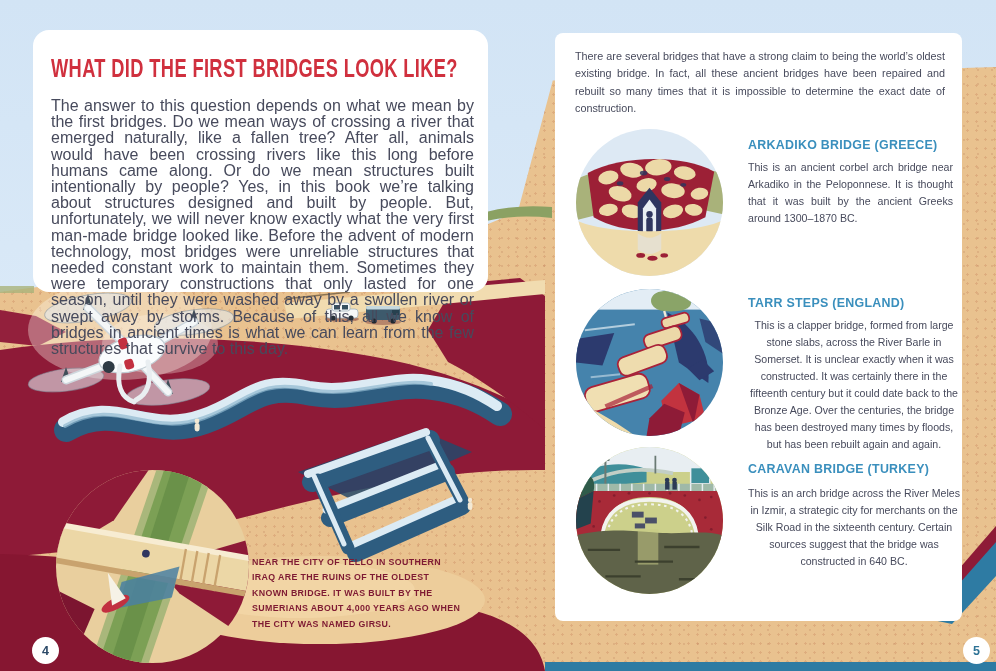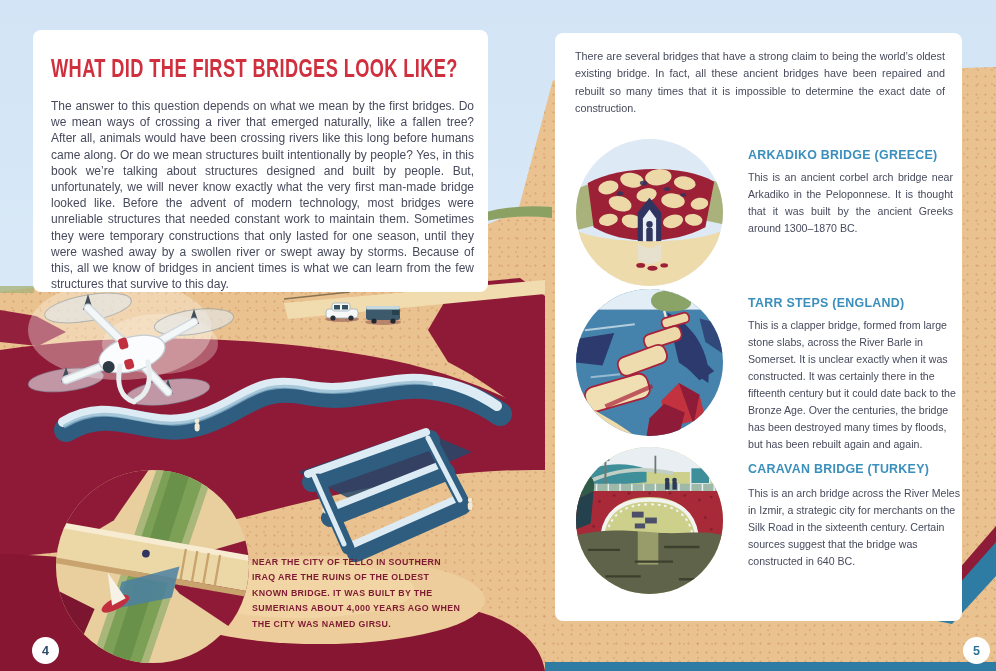--- a/index.html
+++ b/index.html
@@ -6,45 +6,45 @@
   .spread{position:relative;width:996px;height:671px;margin:0 auto;overflow:hidden;
           font-family:"Liberation Sans","DejaVu Sans",sans-serif;}
   .sky{position:absolute;inset:0;background:linear-gradient(180deg,#d2e4f5 0%,#dbeaf8 55%,#e9f2fa 100%);}
   .sand{position:absolute;inset:0;background-color:#e9c28f;
         background-image:radial-gradient(rgba(178,88,58,.20) 1px,transparent 1.4px),
                          radial-gradient(rgba(140,60,45,.13) 1px,transparent 1.3px);
         background-size:9px 9px,14px 14px;background-position:0 0,5px 7px;
         clip-path:polygon(0 43.5%,48% 34%,52% 31.5%,55.5% 12%,100% 10%,100% 100%,0 100%);}
   .scene{position:absolute;left:0;top:0;}
   .left-box{position:absolute;left:33px;top:30px;width:455px;height:262px;background:#ffffff;
-            border-radius:8px;padding:14px 12px 0 16px;box-sizing:border-box;}
+            border-radius:16px;padding:14px 12px 0 16px;box-sizing:border-box;}
   .title{margin:10px 0 8px 2px;color:#d0303e;font-size:24px;font-weight:bold;letter-spacing:.5px;
          white-space:nowrap;transform:scale(.76,1.1);transform-origin:0 50%;}
-  .left-body{margin:16px 2px 0;font-size:12px;line-height:16.2px;color:#474a5c;text-align:justify;}
+  .left-body{margin:16px 2px 0;font-size:16px;line-height:16.2px;color:#474a5c;text-align:justify;}
   .caption{position:absolute;left:252px;top:544px;width:238px;color:#7e1a33;font-size:9.8px;
            font-weight:bold;line-height:1.58;letter-spacing:.4px;transform:scaleX(.9);
            transform-origin:0 0;text-transform:uppercase;}
   .inset{position:absolute;left:56px;top:470px;width:193px;height:193px;border-radius:50%;overflow:hidden;}
   .inset svg{display:block;width:100%;height:100%;}
   .pagenum{position:absolute;width:27px;height:27px;border-radius:50%;background:#ffffff;
            display:flex;align-items:center;justify-content:center;font-size:12.5px;font-weight:bold;}
   .pn4{left:32px;top:637px;color:#2c4a68;}
   .pn5{left:963px;top:637px;color:#2e7396;}
   .right-card{position:absolute;left:555px;top:33px;width:407px;height:588px;background:#ffffff;
               border-radius:8px;box-sizing:border-box;padding-left:44px;}
   .intro{position:absolute;left:20px;top:15px;width:370px;margin:0;font-size:10.8px;line-height:1.62;
          color:#474a5c;text-align:justify;}
   .entry{position:absolute;left:21px;width:386px;height:160px;}
-  .e1{top:106px;} .e2{top:256px;} .e3{top:414px;}
+  .e1{top:96px;} .e2{top:256px;} .e3{top:414px;}
   .circle-illo{position:absolute;left:0;top:0;width:147px;height:147px;border-radius:50%;overflow:hidden;}
   .circle-illo svg{display:block;width:100%;height:100%;}
   .entry h2{position:absolute;left:172px;margin:0;color:#3a8fbd;font-size:13.5px;font-weight:bold;
             letter-spacing:.3px;white-space:nowrap;transform:scaleX(.92);transform-origin:0 0;}
   .e1 h2{top:8px;} .e2 h2{top:6px;} .e3 h2{top:14px;}
-  .etext{position:absolute;left:172px;width:212px;margin:0;font-size:10.6px;line-height:1.6;color:#474a5c;}
+  .etext{position:absolute;left:172px;width:212px;margin:0;font-size:10.6px;line-height:1.6;color:#474a5c;text-align:center;}
   .e1 .etext{top:30px;width:205px;text-align:justify;}
   .e2 .etext{top:28px;} .e3 .etext{top:38px;}
 </style>
 </head>
 <body>
 
 <div class="spread">
 
   <div class="sky"></div>
   <div class="sand"></div>

